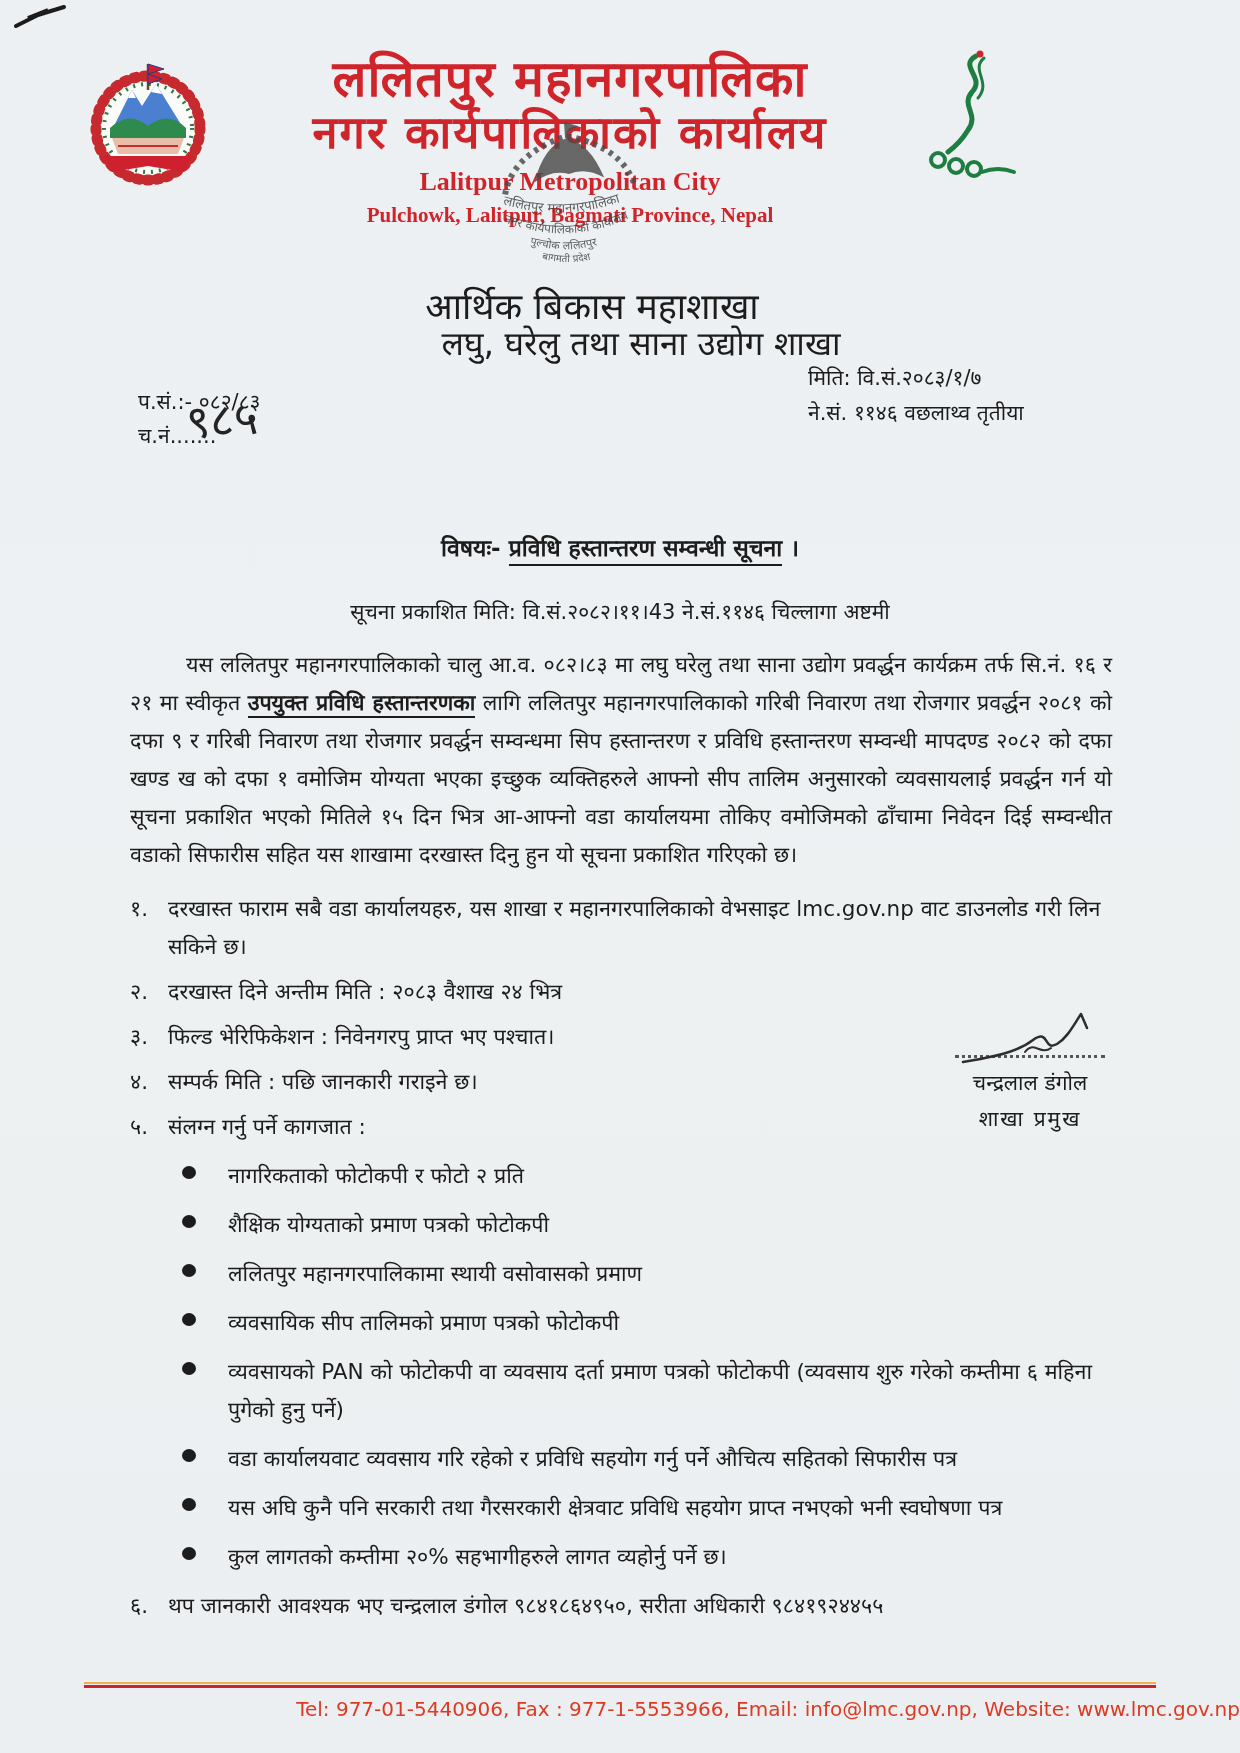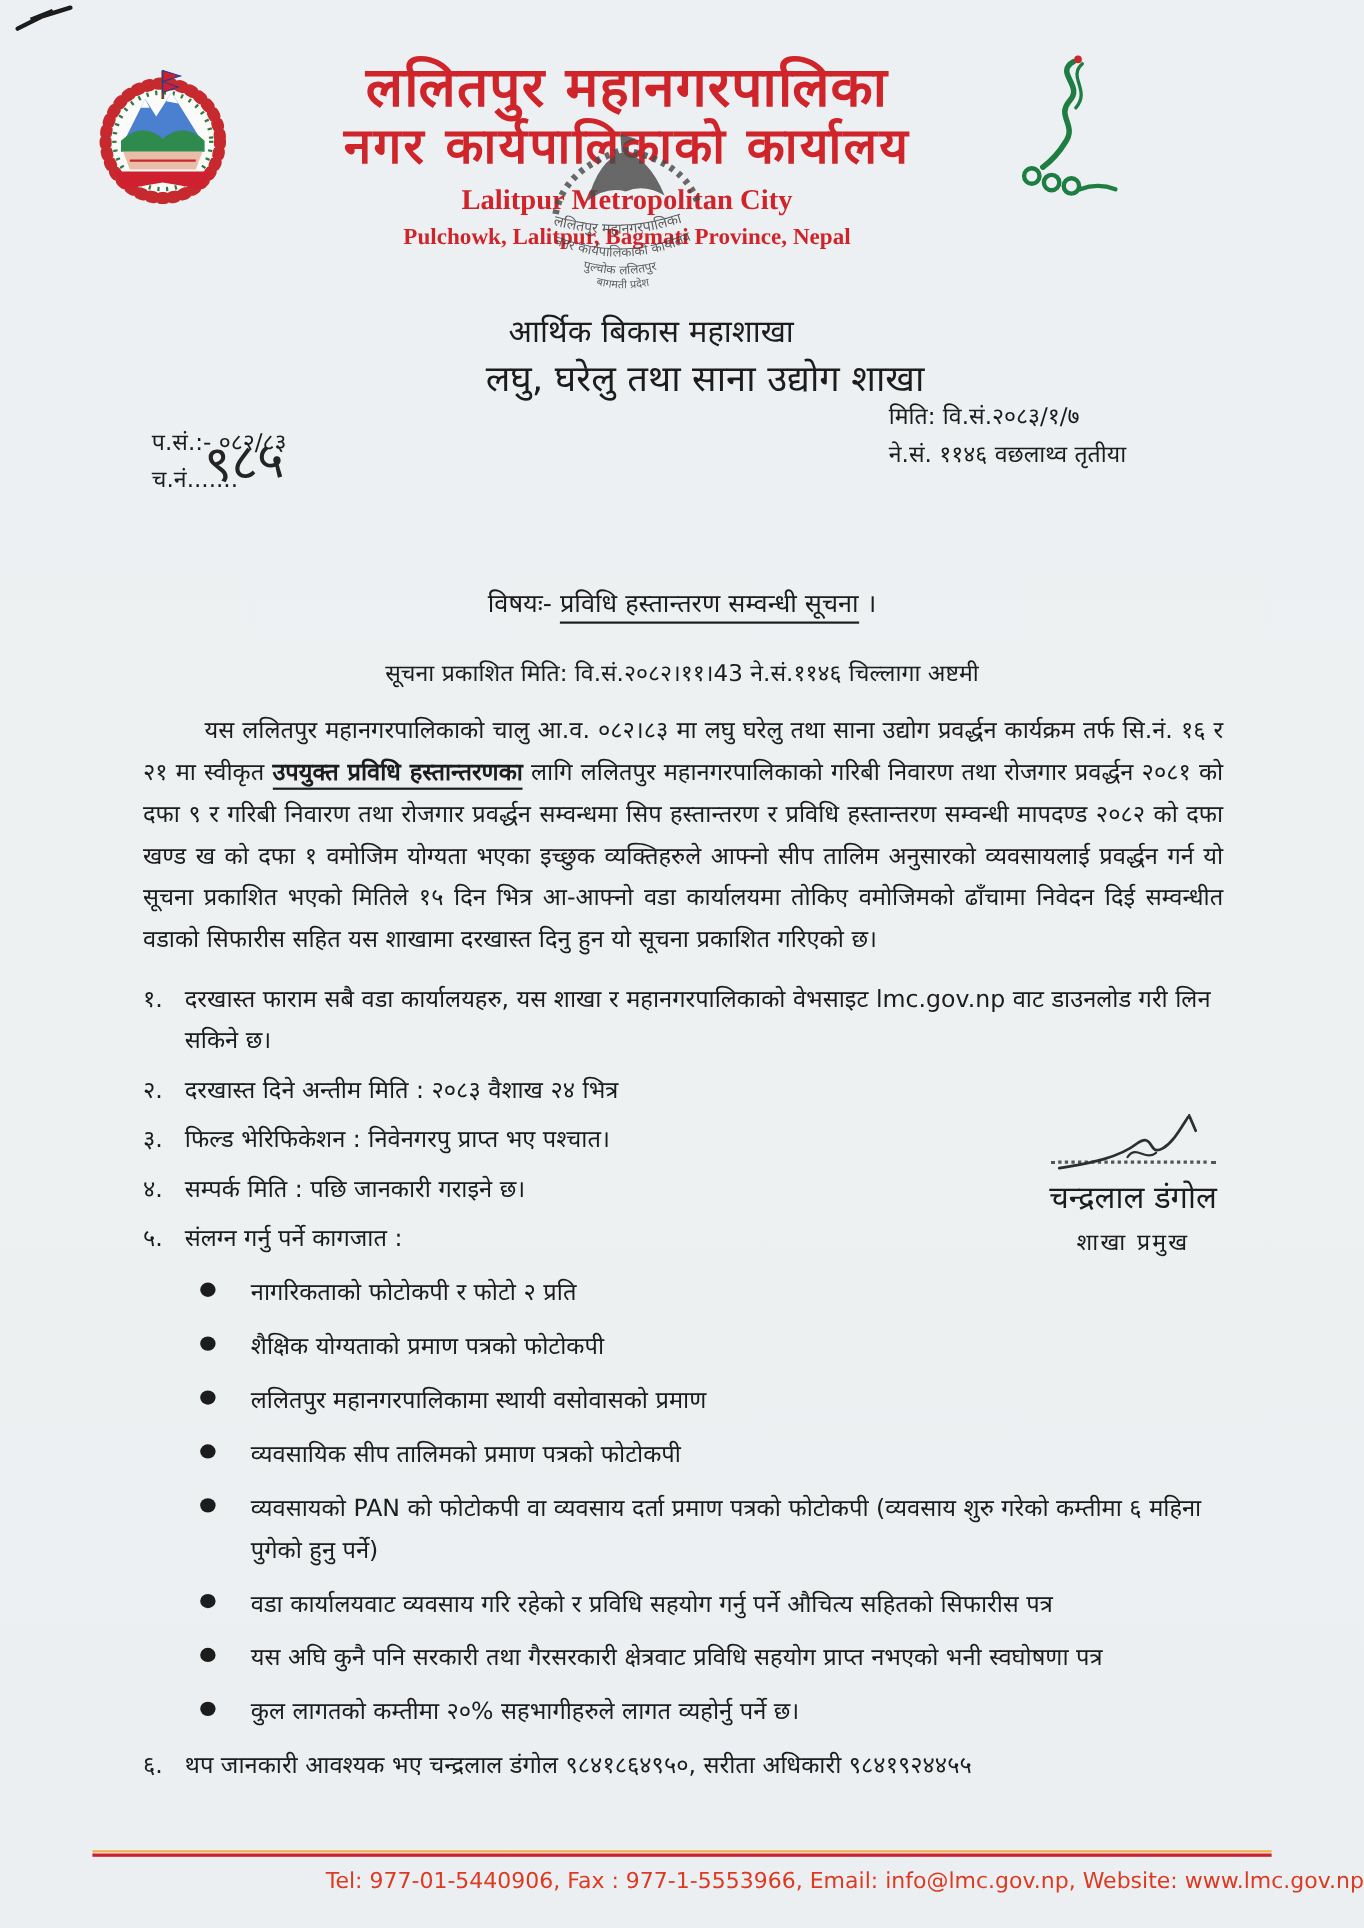--- a/index.html
+++ b/index.html
@@ -14,44 +14,44 @@
   }
   .corner-mark{position:absolute;left:12px;top:4px;}
   .logo{position:absolute;left:84px;top:50px;width:128px;height:148px;}
   .head-center{position:absolute;left:228px;top:52px;width:684px;text-align:center;}
   .title-np{font-size:50px;font-weight:700;color:#d0242b;line-height:1.1;letter-spacing:1px;}
   .subtitle-np{font-size:45px;font-weight:700;color:#d0242b;line-height:1.15;letter-spacing:2px;}
   .title-en{font-family:"Liberation Serif",serif;font-size:26px;font-weight:700;color:#d0242b;margin-top:8px;}
   .addr-en{font-family:"Liberation Serif",serif;font-size:21px;font-weight:700;color:#d0242b;margin-top:6px;}
   .stamp{position:absolute;left:476px;top:110px;width:190px;height:190px;opacity:.82;transform:rotate(-4deg);}
   .green-mark{position:absolute;left:918px;top:48px;width:100px;height:140px;}
-  .dept1{position:absolute;left:0;top:281px;width:1184px;text-align:center;font-size:28px;}
+  .dept1{position:absolute;left:0;top:281px;width:1184px;text-align:center;font-size:36px;}
   .dept2{position:absolute;left:0;top:320px;width:1240px;text-align:center;font-size:33px;margin-left:21px;}
   .ref-left{position:absolute;left:138px;top:385px;font-size:21px;line-height:34px;}
   .chalani-row{position:relative;}
   .chalani-hand{position:absolute;left:48px;top:-16px;font-size:46px;font-weight:400;transform:rotate(-4deg);color:#242424;}
   .ref-right{position:absolute;left:808px;top:361px;font-size:21px;line-height:35px;}
-  .subject{position:absolute;left:0;top:531px;width:1240px;text-align:center;font-size:23px;font-weight:400;}
+  .subject{position:absolute;left:0;top:531px;width:1240px;text-align:center;font-size:23px;font-weight:700;}
   .subject-underline{border-bottom:2px solid #1c1c1c;padding-bottom:3px;}
   .published{position:absolute;left:0;top:597px;width:1240px;text-align:center;font-size:21px;}
   .body-text{position:absolute;left:130px;top:646px;width:982px;font-size:21.5px;line-height:38px;text-align:justify;}
   .para{text-indent:56px;margin:0;}
   .emph{font-weight:700;border-bottom:2px solid #1c1c1c;padding-bottom:1px;}
   .num-list{margin-top:16px;}
   .num-item{display:flex;gap:10px;margin:7px 0;text-align:left;}
   .num-item .num{flex:0 0 28px;}
   .num-item .txt{flex:1;}
   .bullets{margin:10px 0 10px 52px;}
   .bullet-item{display:flex;gap:32px;margin:11px 0;text-align:left;}
   .bullet-item .dot{flex:0 0 14px;margin-top:9px;width:13px;height:13px;border-radius:50%;background:#1c1c1c;}
   .bullet-item .txt{flex:1;}
   .signature{position:absolute;left:935px;top:1000px;width:190px;text-align:center;}
   .sig-scribble{display:block;margin:0 auto -20px auto;}
   .sig-dots{border-bottom:3px dotted #555;width:150px;margin:0 auto;}
-  .sig-name{font-size:28px;margin-top:10px;}
+  .sig-name{font-size:21px;margin-top:10px;}
   .sig-title{font-size:21px;margin-top:8px;letter-spacing:2px;}
   .footer-rule{position:absolute;left:84px;right:84px;top:1682px;height:1px;border-top:2px solid #eeb14e;border-bottom:3px solid #cf2030;}
   .footer-text{position:absolute;left:0;top:1697px;width:1240px;text-align:right;font-size:20px;color:#dd3a22;}
 </style>
 </head>
 <body>
 
 <div class="page">
 
   <svg class="corner-mark" width="70" height="30" viewBox="0 0 70 30">

